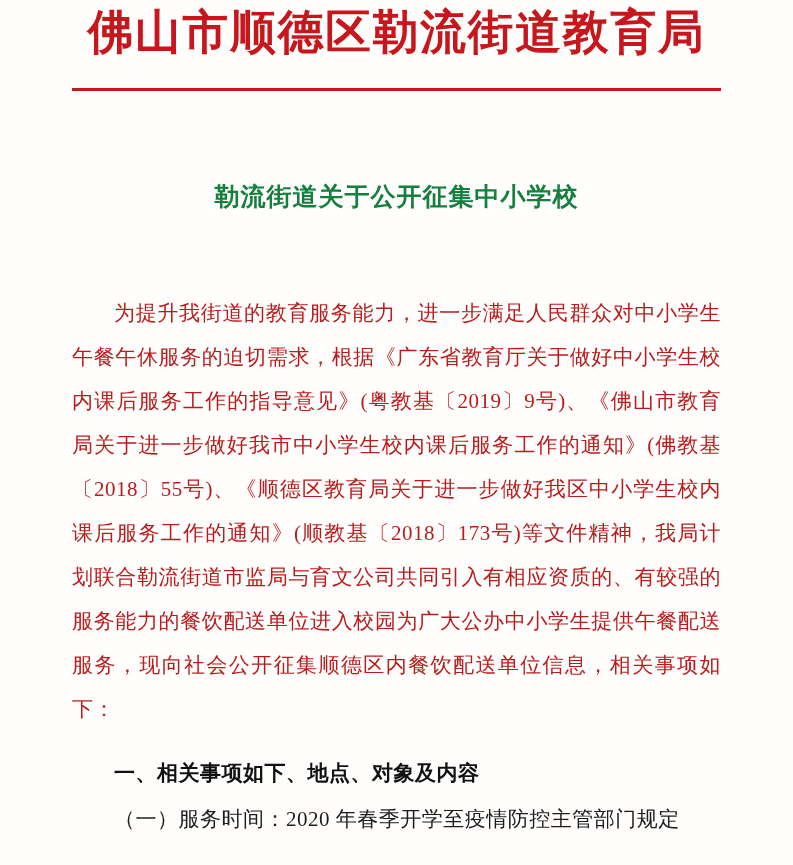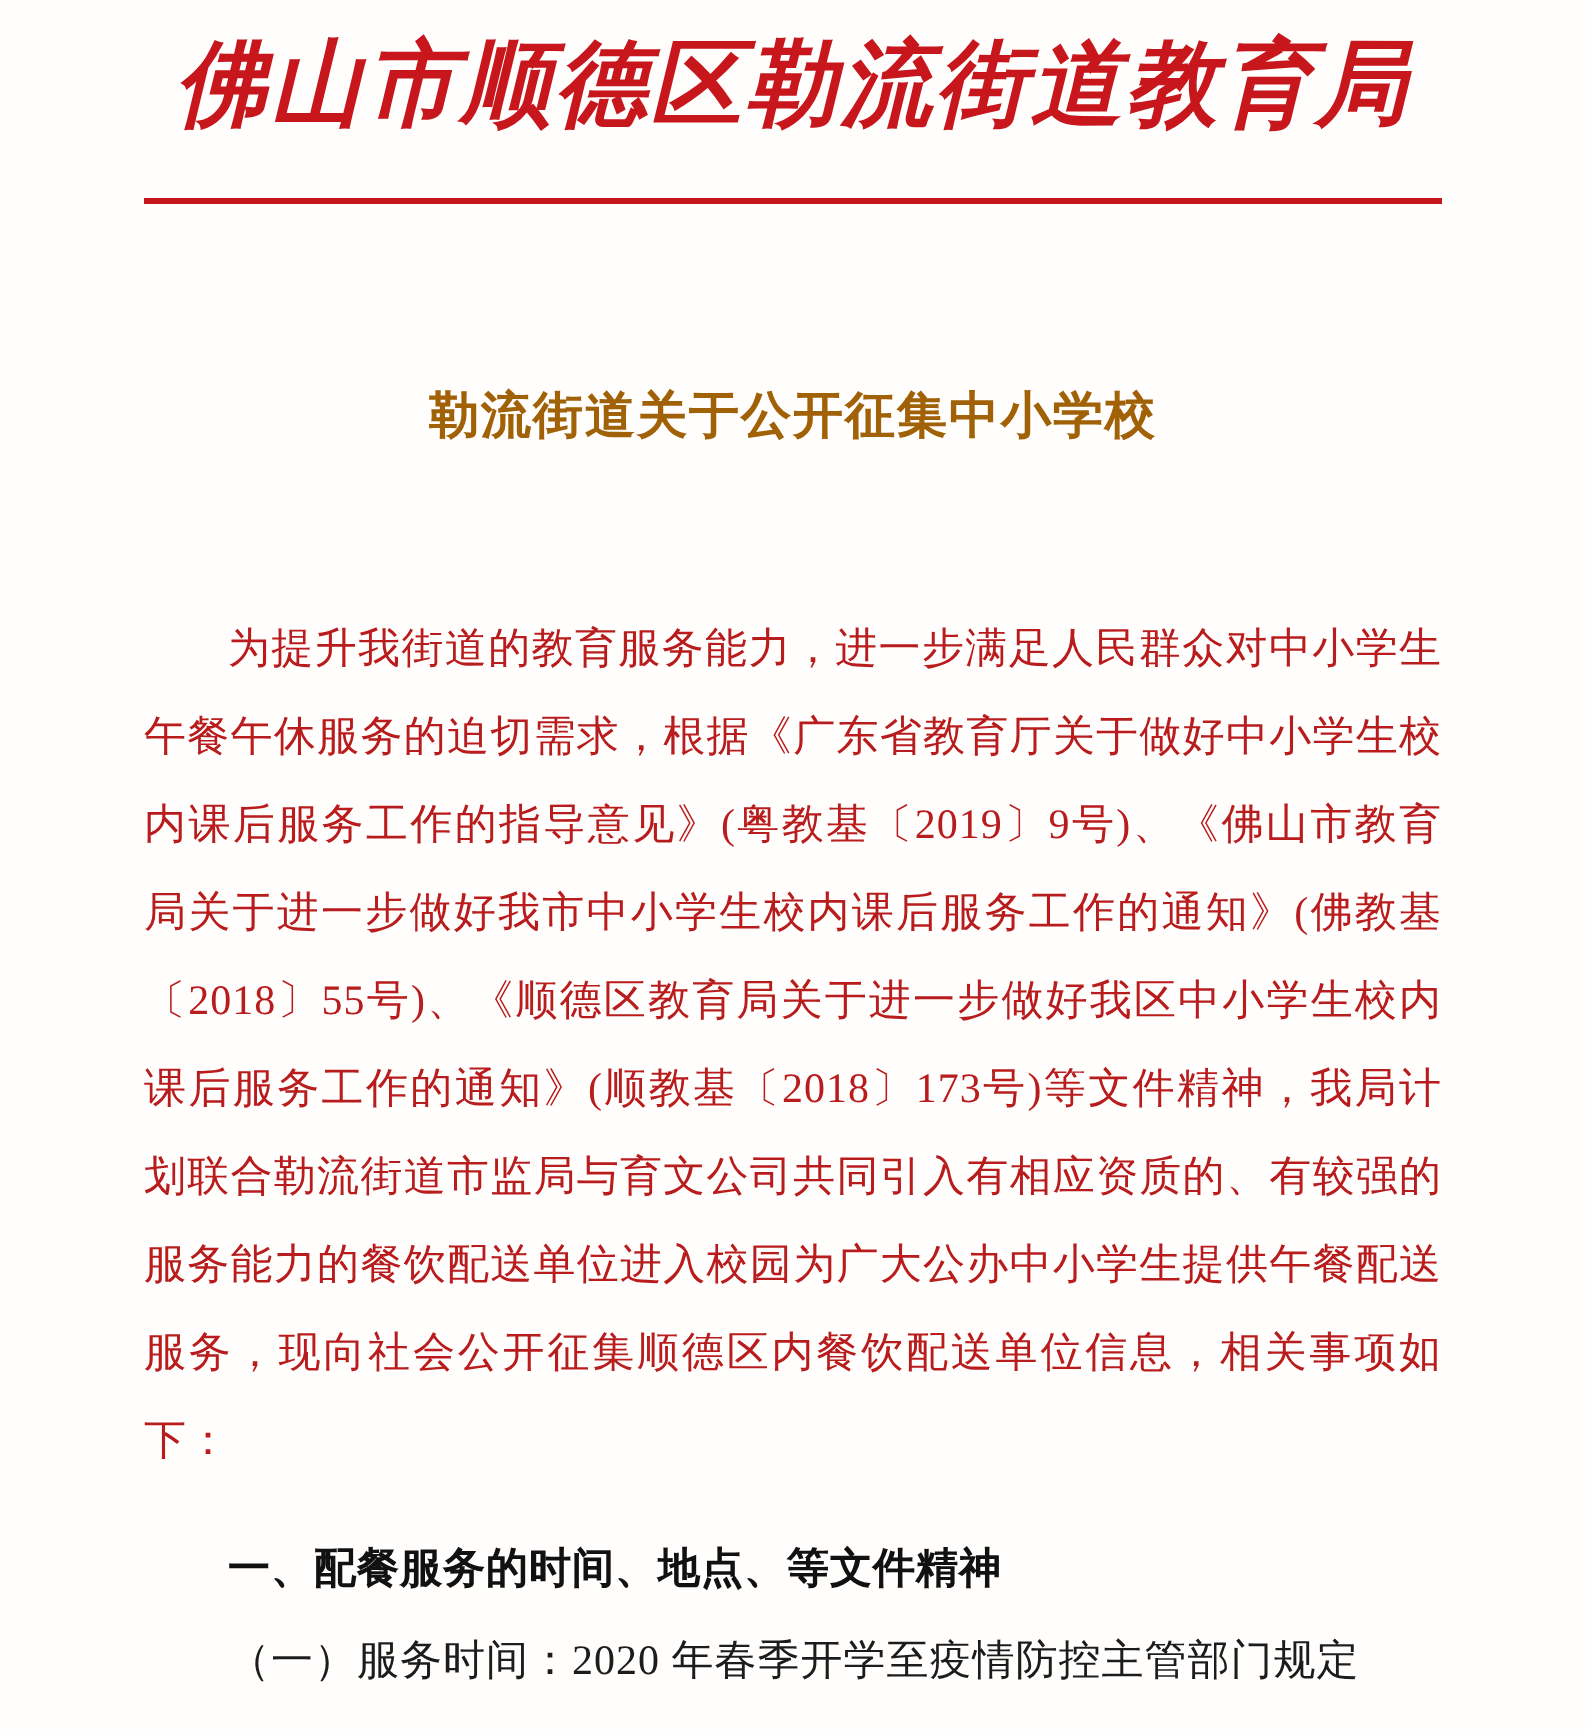--- a/index.html
+++ b/index.html
@@ -17,23 +17,22 @@
   .page {
     position: relative;
     width: 793px;
     height: 865px;
     background: #fffefd;
     box-sizing: border-box;
     padding: 0 72px;
   }
   
   .letterhead {
-    padding-top: 14px;
+    padding-top: 3px;
     text-align: center;
-    font-style: italic;
   }
   .letterhead-title {
     color: #c8161d;
     font-family: "DejaVu Serif", "Liberation Serif", serif;
     font-weight: bold;
     font-size: 47px;
     letter-spacing: 2px;
     line-height: 1.25;
     white-space: nowrap;
     text-align: center;
@@ -46,21 +45,21 @@
     width: 100%;
   }
   
   .doc-title {
     margin-top: 84px;
     text-align: center;
     font-family: "DejaVu Serif", "Liberation Serif", serif;
     font-weight: bold;
     font-size: 25px;
     line-height: 1.75;
-    color: #a16207;
+    color: #15803d;
     letter-spacing: 1px;
   }
   .doc-title-line {
     display: block;
   }
   
   .body-block {
     margin-top: 72px;
   }
   .para {
@@ -102,18 +101,18 @@
     <div class="letterhead-rule"></div>
   </div>
 
   <div class="doc-title">
     <span class="doc-title-line">勒流街道关于公开征集中小学校</span>
   </div>
 
   <div class="body-block">
     <p class="para">为提升我街道的教育服务能力，进一步满足人民群众对中小学生午餐午休服务的迫切需求，根据《广东省教育厅关于做好中小学生校内课后服务工作的指导意见》(粤教基〔2019〕9号)、《佛山市教育局关于进一步做好我市中小学生校内课后服务工作的通知》(佛教基〔2018〕55号)、《顺德区教育局关于进一步做好我区中小学生校内课后服务工作的通知》(顺教基〔2018〕173号)等文件精神，我局计划联合勒流街道市监局与育文公司共同引入有相应资质的、有较强的服务能力的餐饮配送单位进入校园为广大公办中小学生提供午餐配送服务，现向社会公开征集顺德区内餐饮配送单位信息，相关事项如下：</p>
 
-    <div class="heading-1">一、配餐服务的时间、地点、等文件精神</div>
+    <div class="heading-1">一、相关事项如下、地点、对象及内容</div>
 
     <div class="sub-item">（一）服务时间：2020 年春季开学至疫情防控主管部门规定</div>
   </div>
 
 </div>
 
 </body></html>

